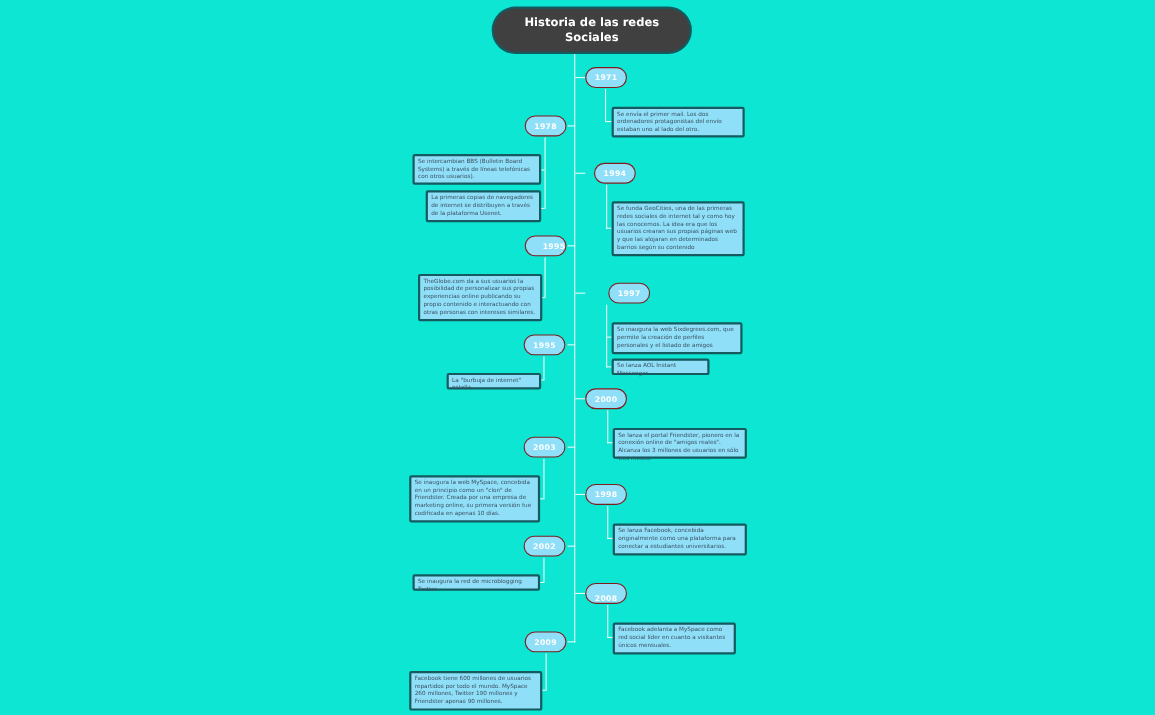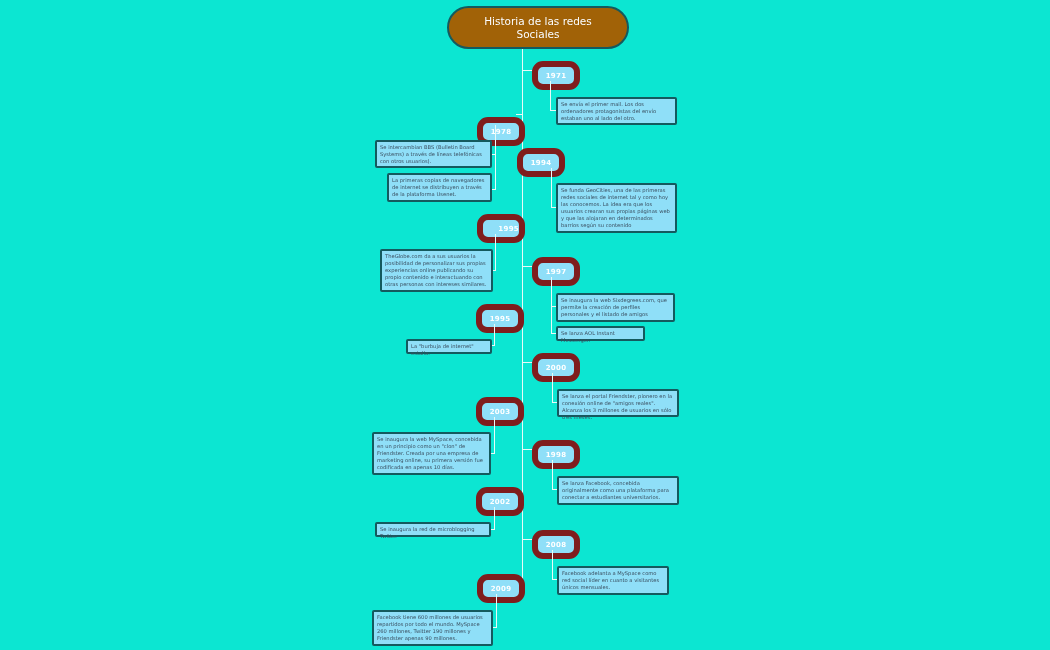--- a/index.html
+++ b/index.html
@@ -5,29 +5,29 @@
   html, body { margin:0; padding:0; }
   body {
     width:1050px; height:650px; overflow:hidden; position:relative;
     background:#0ce6d2;
     font-family:"DejaVu Sans", sans-serif;
   }
   .canvas { position:absolute; left:0; top:0; width:1050px; height:650px; }
   .line { position:absolute; background:#e8fbf8; }
   .root {
     position:absolute; left:447px; top:6px; width:150px; height:39px;
-    background:#a16207; border:2px solid #145a5e; border-radius:22px;
-    color:#ffffff; font-weight:normal; font-size:10.5px; line-height:13px;
+    background:#404040; border:2px solid #145a5e; border-radius:22px;
+    color:#ffffff; font-weight:bold; font-size:10.5px; line-height:13px;
     text-align:center; display:flex; align-items:center; justify-content:flex-end;
     padding:0 14px; box-sizing:content-box;
     text-shadow:0 0 1px rgba(0,0,0,0.15);
   }
   .year {
     position:absolute; height:17px; width:36px;
-    background:#8fdff8; border:6px solid #7f1d1d; border-radius:11px;
+    background:#8fdff8; border:1px solid #7f1d1d; border-radius:11px;
     color:#ffffff; font-weight:bold; font-size:7px;
     display:flex; align-items:center; justify-content:center;
     letter-spacing:0.3px;
   }
   .note {
     position:absolute; box-sizing:border-box;
     background:#8fdff8; border:2px solid #145a5e; border-radius:2px;
     color:#3b4f60; font-size:5.2px; line-height:7px;
     padding:2px 3px;
   }
@@ -45,47 +45,47 @@
 
   <div class="line" style="left:523px;top:70px;width:9px;height:1px;"></div>
   <div class="year" style="left:532px;top:61px;">
       <span>1971</span>
     </div>
   <div class="line" style="left:550px;top:81px;width:1px;height:30px;"></div>
   <div class="line" style="left:550px;top:110px;width:6px;height:1px;"></div>
   <div class="note" style="left:556px;top:97px;width:121px;height:28px;"><span>Se envía el primer mail. Los dos ordenadores protagonistas del envío estaban uno al lado del otro.</span></div>
 
   <div class="line" style="left:516px;top:114px;width:7px;height:1px;"></div>
-  <div class="year" style="left:477px;top:117px;justify-content:center;">
+  <div class="year" style="left:477px;top:105px;justify-content:center;">
       <span>1978</span>
     </div>
   <div class="line" style="left:495px;top:125px;width:1px;height:65px;"></div>
   <div class="line" style="left:491px;top:154px;width:4px;height:1px;"></div>
   <div class="line" style="left:491px;top:189px;width:4px;height:1px;"></div>
   <div class="note" style="left:375px;top:140px;width:117px;height:28px;"><span>Se intercambian BBS (Bulletin Board Systems) a través de líneas telefónicas con otros usuarios).</span></div>
   <div class="note" style="left:387px;top:173px;width:105px;height:29px;"><span>La primeras copias de navegadores de internet se distribuyen a través de la plataforma Usenet.</span></div>
 
   <div class="line" style="left:523px;top:157px;width:9px;height:1px;"></div>
-  <div class="year" style="left:517px;top:148px;">
+  <div class="year" style="left:540px;top:148px;">
       <span>1994</span>
     </div>
   <div class="line" style="left:551px;top:168px;width:1px;height:40px;"></div>
   <div class="line" style="left:551px;top:207px;width:5px;height:1px;"></div>
   <div class="note" style="left:556px;top:183px;width:121px;height:50px;"><span>Se funda GeoCities, una de las primeras redes sociales de internet tal y como hoy las conocemos. La idea era que los usuarios crearan sus propias páginas web y que las alojaran en determinados barrios según su contenido</span></div>
 
   <div class="line" style="left:516px;top:223px;width:7px;height:1px;"></div>
   <div class="year" style="left:477px;top:214px;justify-content:flex-end;">
       <span>1995</span>
     </div>
   <div class="line" style="left:495px;top:234px;width:1px;height:37px;"></div>
   <div class="line" style="left:491px;top:270px;width:4px;height:1px;"></div>
   <div class="note" style="left:380px;top:249px;width:113px;height:43px;"><span>TheGlobe.com da a sus usuarios la posibilidad de personalizar sus propias experiencias online publicando su propio contenido e interactuando con otras personas con intereses similares.</span></div>
 
   <div class="line" style="left:523px;top:266px;width:9px;height:1px;"></div>
-  <div class="year" style="left:532px;top:257px;">
+  <div class="year" style="left:553px;top:257px;">
       <span>1997</span>
     </div>
   <div class="line" style="left:551px;top:277px;width:1px;height:57px;"></div>
   <div class="line" style="left:551px;top:306px;width:5px;height:1px;"></div>
   <div class="line" style="left:551px;top:333px;width:5px;height:1px;"></div>
   <div class="note" style="left:556px;top:293px;width:119px;height:29px;"><span>Se inaugura la web Sixdegrees.com, que permite la creación de perfiles personales y el listado de amigos</span></div>
   <div class="note" style="left:556px;top:326px;width:89px;height:15px;"><span>Se lanza AOL Instant Messenger.</span></div>
 
   <div class="line" style="left:516px;top:313px;width:7px;height:1px;"></div>
   <div class="year" style="left:476px;top:304px;">
@@ -121,21 +121,21 @@
 
   <div class="line" style="left:516px;top:496px;width:7px;height:1px;"></div>
   <div class="year" style="left:476px;top:487px;">
       <span>2002</span>
     </div>
   <div class="line" style="left:494px;top:507px;width:1px;height:23px;"></div>
   <div class="line" style="left:490px;top:529px;width:4px;height:1px;"></div>
   <div class="note" style="left:375px;top:522px;width:116px;height:15px;"><span>Se inaugura la red de microblogging Twitter</span></div>
 
   <div class="line" style="left:523px;top:539px;width:9px;height:1px;"></div>
-  <div class="year" style="left:532px;top:530px;">
+  <div class="year" style="left:532px;top:530px;align-items:flex-end;">
       <span>2008</span>
     </div>
   <div class="line" style="left:552px;top:550px;width:1px;height:30px;"></div>
   <div class="line" style="left:552px;top:579px;width:5px;height:1px;"></div>
   <div class="note" style="left:557px;top:566px;width:112px;height:29px;"><span>Facebook adelanta a MySpace como red social líder en cuanto a visitantes únicos mensuales.</span></div>
 
   <div class="line" style="left:516px;top:583px;width:7px;height:1px;"></div>
   <div class="year" style="left:477px;top:574px;">
       <span>2009</span>
     </div>

